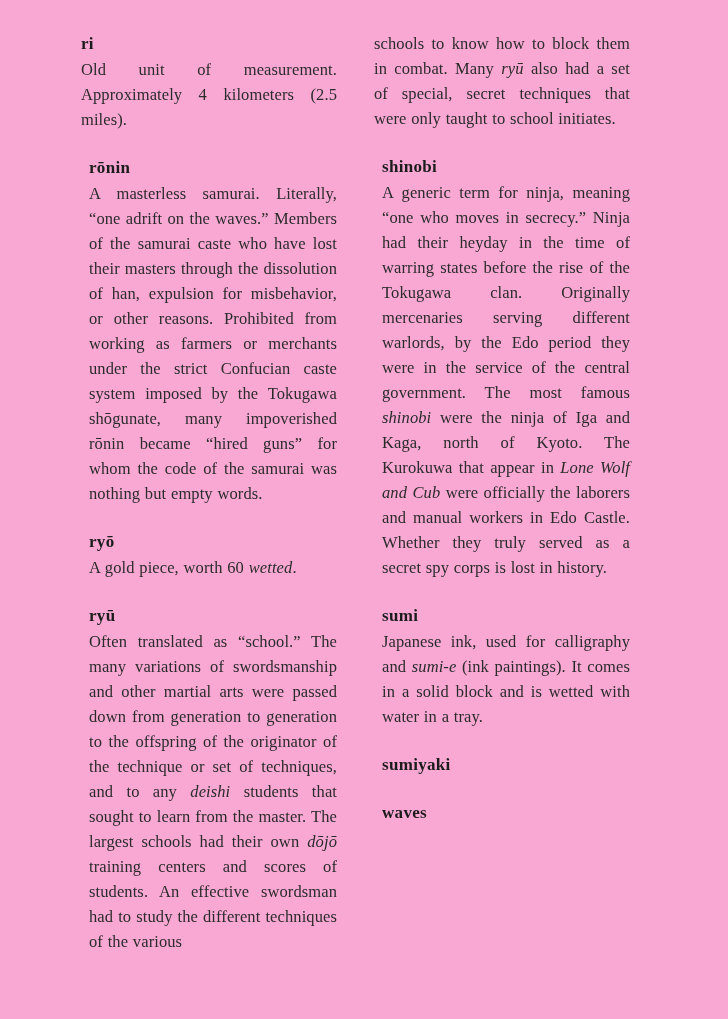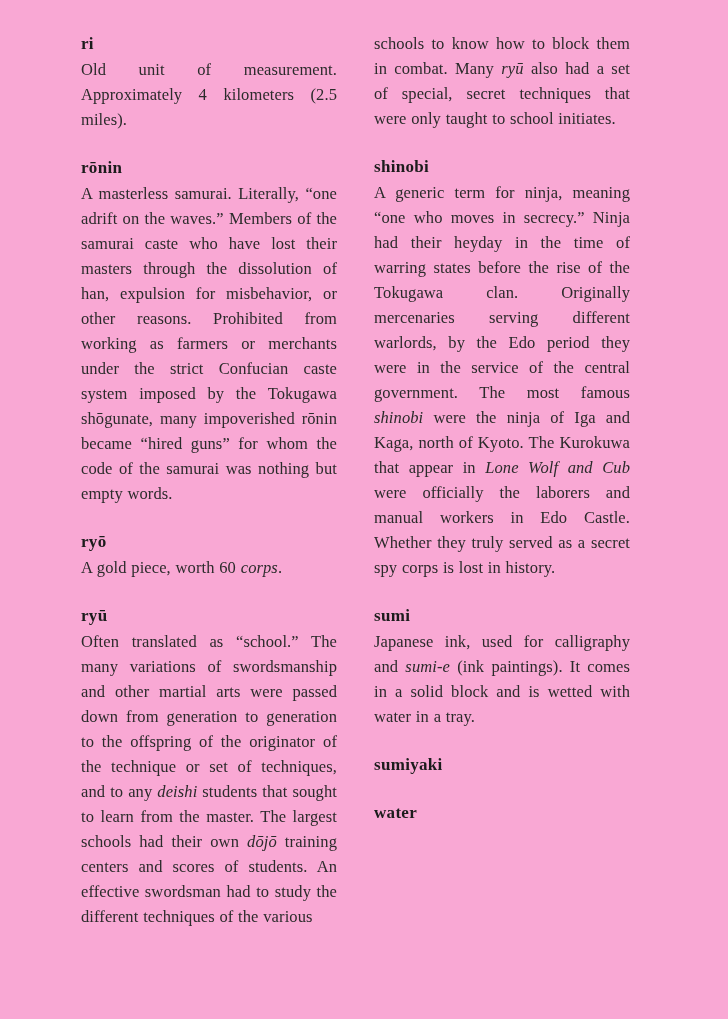--- a/index.html
+++ b/index.html
@@ -23,21 +23,21 @@
     width: 256px;
     text-align: justify;
     font-size: 16.5px;
     line-height: 25px;
     color: #2b2b2b;
     letter-spacing: 0.1px;
   }
   .column-left  { left: 81px;  }
   .column-right { left: 374px; }
   .entry { margin: 0; }
-  .entry + .entry { margin-top: 23px; }
+  .entry + .entry { margin-top: 23px; margin-left: 8px; }
   .term {
     font-size: 17px;
     font-weight: bold;
     margin: 0 0 1px 0;
     line-height: 25px;
     color: #1c1c1c;
     letter-spacing: 0.3px;
     text-align: left;
   }
   .definition {
@@ -56,21 +56,21 @@
     <p class="definition"><span>Old unit of measurement. Approximately 4 kilometers (2.5 miles).</span></p>
   </section>
 
   <section class="entry">
     <h3 class="term" style="color: rgb(28, 28, 28);">rōnin</h3>
     <p class="definition"><span>A masterless samurai. Literally, “one adrift on the waves.” Members of the samurai caste who have lost their masters through the dissolution of han, expulsion for misbehavior, or other reasons. Prohibited from working as farmers or merchants under the strict Confucian caste system imposed by the Tokugawa shōgunate, many impoverished rōnin became “hired guns” for whom the code of the samurai was nothing but empty words.</span></p>
   </section>
 
   <section class="entry">
     <h3 class="term" style="color: rgb(28, 28, 28);">ryō</h3>
-    <p class="definition"><span>A gold piece, worth 60 </span><i>corps</i><span>.</span></p>
+    <p class="definition"><span>A gold piece, worth 60 </span><i>wetted</i><span>.</span></p>
   </section>
 
   <section class="entry">
     <h3 class="term" style="color: rgb(28, 28, 28);">ryū</h3>
     <p class="definition"><span>Often translated as “school.” The many variations of swordsmanship and other martial arts were passed down from generation to generation to the offspring of the originator of the technique or set of techniques, and to any </span><i>deishi</i><span> students that sought to learn from the master. The largest schools had their own </span><i>dōjō</i><span> training centers and scores of students. An effective swordsman had to study the different techniques of the various</span></p>
   </section>
 </div>
   <div class="column column-right" style="color: rgb(43, 43, 43);">
   <section class="entry">
 
@@ -85,16 +85,16 @@
   <section class="entry">
     <h3 class="term" style="color: rgb(28, 28, 28);">sumi</h3>
     <p class="definition"><span>Japanese ink, used for calligraphy and </span><i>sumi-e</i><span> (ink paintings). It comes in a solid block and is wetted with water in a tray.</span></p>
   </section>
 
   <section class="entry">
     <h3 class="term" style="color: rgb(28, 28, 28);">sumiyaki</h3>
   </section>
 
   <section class="entry">
-    <h3 class="term" style="color: rgb(28, 28, 28);">water</h3>
+    <h3 class="term" style="color: rgb(28, 28, 28);">waves</h3>
   </section>
 </div>
 </div>
 
 </body></html>

